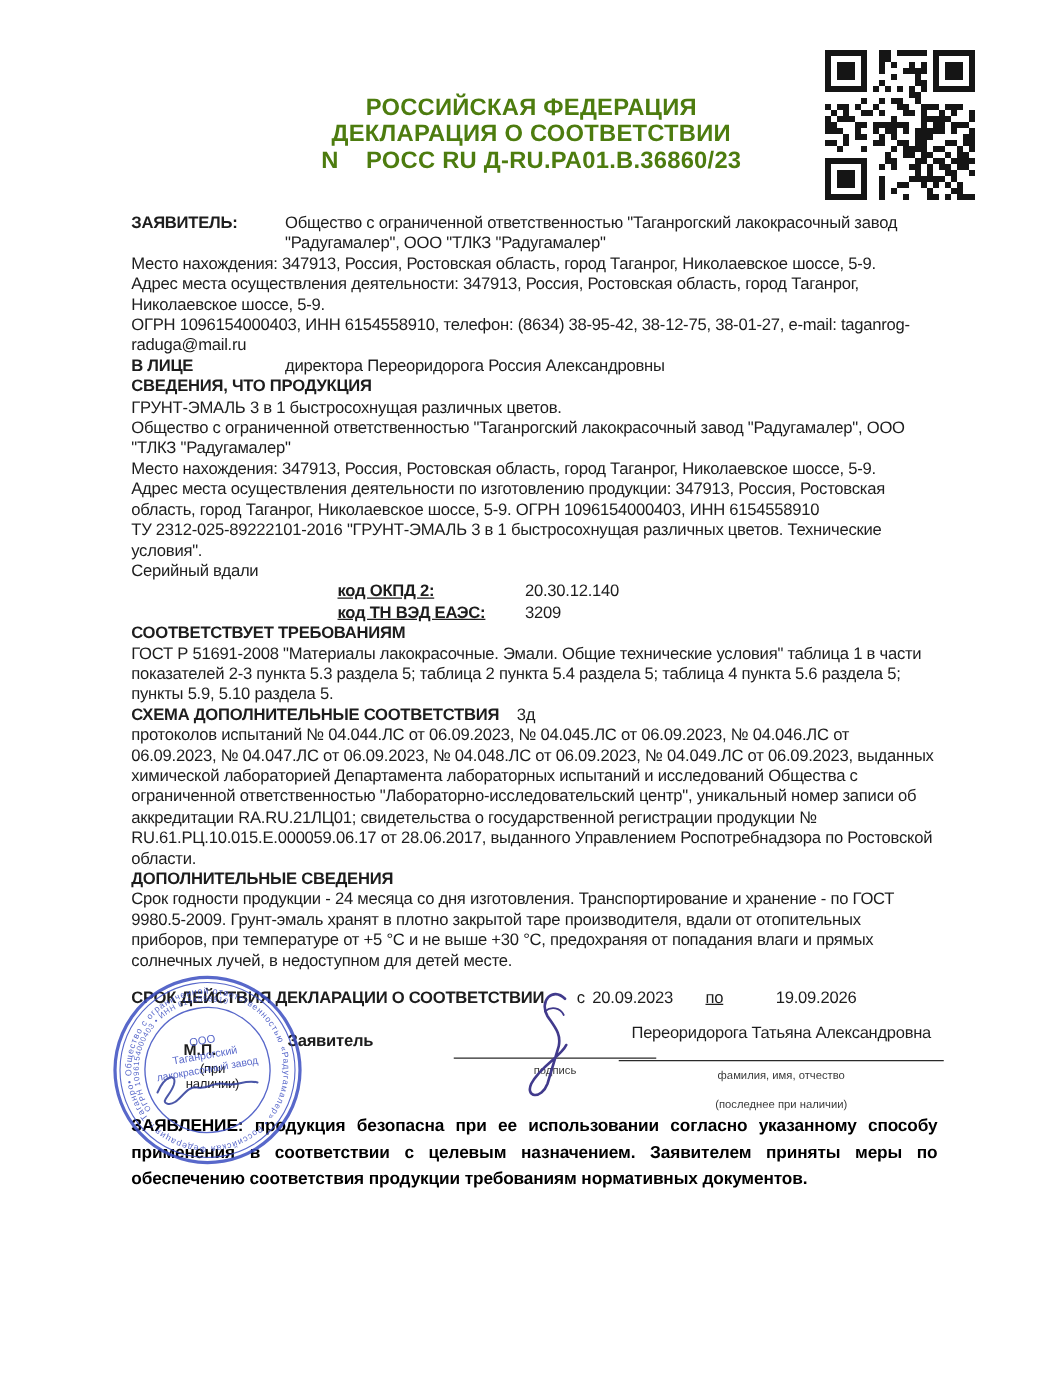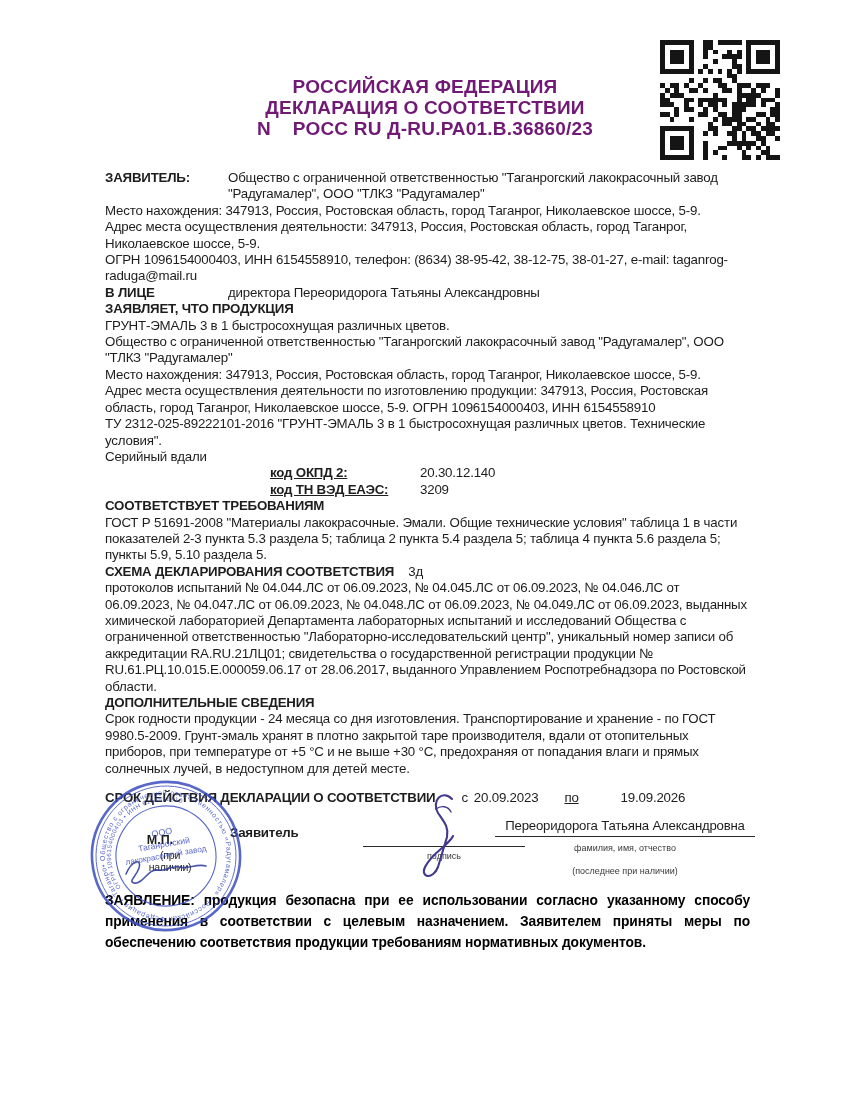--- a/index.html
+++ b/index.html
@@ -4,21 +4,21 @@
 <style>
   html,body{margin:0;padding:0;background:#ffffff;}
   .page{
     position:relative;width:850px;height:1100px;background:#ffffff;overflow:hidden;
     font-family:"Liberation Sans","DejaVu Sans",sans-serif;color:#1d1d1d;
   }
   
   .doc-header{
     position:absolute;top:76px;left:0;width:100%;
     text-align:center;font-weight:bold;font-size:19px;line-height:21px;
-    letter-spacing:0.2px;color:#701a75;
+    letter-spacing:0.2px;color:#4d7c0f;
   }
   .doc-number-prefix{margin-right:22px;}
   
   .qr{position:absolute;left:660px;top:40px;width:120px;height:120px;}
   
   .content{
     position:absolute;left:105px;top:170px;width:645px;
     font-size:13.3px;line-height:16.4px;letter-spacing:-0.2px;color:#1d1d1d;
   }
   .content p{margin:0;}
@@ -34,21 +34,21 @@
   .v-fromdate{margin-left:6px;}
   .v-to{margin-left:26px;text-decoration:underline;}
   .v-todate{margin-left:42px;}
   
   .sig-area{position:relative;height:72px;margin-top:12px;}
   .sig-applicant{position:absolute;left:125px;top:7px;font-weight:bold;}
   .sig-line{position:absolute;left:258px;top:0;width:162px;height:28px;border-bottom:1.2px solid #2a2a2a;text-align:center;}
   .sig-caption{position:absolute;left:258px;top:30px;width:162px;text-align:center;font-size:9px;letter-spacing:0;color:#3a3a3a;}
   .sig-svg{position:absolute;left:303px;top:-27px;width:70px;height:92px;overflow:visible;}
   .name-block{position:absolute;left:390px;top:0;width:260px;text-align:center;}
-  .name-line{font-size:13.2px;border-bottom:1.2px solid #2a2a2a;padding-bottom:1px;white-space:nowrap;}
+  .name-line{font-size:13.2px;border-bottom:1.2px solid #2a2a2a;padding-bottom:13px;white-space:nowrap;}
   .name-cap{font-size:9px;letter-spacing:0;color:#3a3a3a;margin-top:3px;}
   .name-cap2{font-size:9px;letter-spacing:0;color:#3a3a3a;margin-top:7px;}
   
   .statement{
     margin-top:16px;font-weight:bold;font-size:13.8px;line-height:21px;
     text-align:justify;letter-spacing:-0.1px;color:#000000;
   }
   
   .mp-block{position:absolute;left:120px;top:833px;width:80px;text-align:center;z-index:1;}
   .mp-abbr{font-weight:bold;font-size:12.5px;}
@@ -74,43 +74,43 @@
 
     <div class="flexrow">
       <span class="lbl-col">ЗАЯВИТЕЛЬ:</span>
       <span>Общество с ограниченной ответственностью "Таганрогский лакокрасочный завод "Радугамалер", ООО "ТЛКЗ "Радугамалер"</span>
     </div>
     <p>Место нахождения: 347913, Россия, Ростовская область, город Таганрог, Николаевское шоссе, 5-9.</p>
     <p>Адрес места осуществления деятельности: 347913, Россия, Ростовская область, город Таганрог, Николаевское шоссе, 5-9.</p>
     <p>ОГРН 1096154000403, ИНН 6154558910, телефон: (8634) 38-95-42, 38-12-75, 38-01-27, e-mail: taganrog-raduga@mail.ru</p>
     <div class="flexrow">
       <span class="lbl-col">В ЛИЦЕ</span>
-      <span>директора Переоридорога Татьяны Александровны</span>
+      <span>директора Переоридорога Россия Александровны</span>
     </div>
 
-    <p class="b">ЗАЯВЛЯЕТ, ЧТО ПРОДУКЦИЯ</p>
+    <p class="b">СВЕДЕНИЯ, ЧТО ПРОДУКЦИЯ</p>
     <p>ГРУНТ-ЭМАЛЬ 3 в 1 быстросохнущая различных цветов.</p>
     <p>Общество с ограниченной ответственностью "Таганрогский лакокрасочный завод "Радугамалер", ООО "ТЛКЗ "Радугамалер"</p>
     <p>Место нахождения: 347913, Россия, Ростовская область, город Таганрог, Николаевское шоссе, 5-9.</p>
     <p>Адрес места осуществления деятельности по изготовлению продукции: 347913, Россия, Ростовская область, город Таганрог, Николаевское шоссе, 5-9. ОГРН 1096154000403, ИНН 6154558910</p>
     <p>ТУ 2312-025-89222101-2016 "ГРУНТ-ЭМАЛЬ 3 в 1 быстросохнущая различных цветов. Технические условия".</p>
     <p>Серийный вдали</p>
 
     <div class="code-row">
       <span class="code-lbl">код ОКПД 2:</span>
       <span>20.30.12.140</span>
     </div>
     <div class="code-row">
       <span class="code-lbl">код ТН ВЭД ЕАЭС:</span>
       <span>3209</span>
     </div>
 
     <p class="b">СООТВЕТСТВУЕТ ТРЕБОВАНИЯМ</p>
     <p>ГОСТ Р 51691-2008 "Материалы лакокрасочные. Эмали. Общие технические условия" таблица 1 в части показателей 2-3 пункта 5.3 раздела 5; таблица 2 пункта 5.4 раздела 5; таблица 4 пункта 5.6 раздела 5; пункты 5.9, 5.10 раздела 5.</p>
-    <p><span class="b">СХЕМА ДЕКЛАРИРОВАНИЯ СООТВЕТСТВИЯ</span><span class="scheme-val">3д</span></p>
+    <p><span class="b">СХЕМА ДОПОЛНИТЕЛЬНЫЕ СООТВЕТСТВИЯ</span><span class="scheme-val">3д</span></p>
 
     <p>протоколов испытаний № 04.044.ЛС от 06.09.2023, № 04.045.ЛС от 06.09.2023, № 04.046.ЛС от 06.09.2023, № 04.047.ЛС от 06.09.2023, № 04.048.ЛС от 06.09.2023, № 04.049.ЛС от 06.09.2023, выданных химической лабораторией Департамента лабораторных испытаний и исследований Общества с ограниченной ответственностью "Лабораторно-исследовательский центр", уникальный номер записи об аккредитации RA.RU.21ЛЦ01; свидетельства о государственной регистрации продукции № RU.61.РЦ.10.015.Е.000059.06.17 от 28.06.2017, выданного Управлением Роспотребнадзора по Ростовской области.</p>
 
     <p class="b">ДОПОЛНИТЕЛЬНЫЕ СВЕДЕНИЯ</p>
     <p>Срок годности продукции - 24 месяца со дня изготовления. Транспортирование и хранение - по ГОСТ 9980.5-2009. Грунт-эмаль хранят в плотно закрытой таре производителя, вдали от отопительных приборов, при температуре от +5 °С и не выше +30 °С, предохраняя от попадания влаги и прямых солнечных лучей, в недоступном для детей месте.</p>
 
     <div class="validity">
       <span class="b">СРОК ДЕЙСТВИЯ ДЕКЛАРАЦИИ О СООТВЕТСТВИИ</span>
       <span class="v-from">с</span>
       <span class="v-fromdate">20.09.2023</span>

